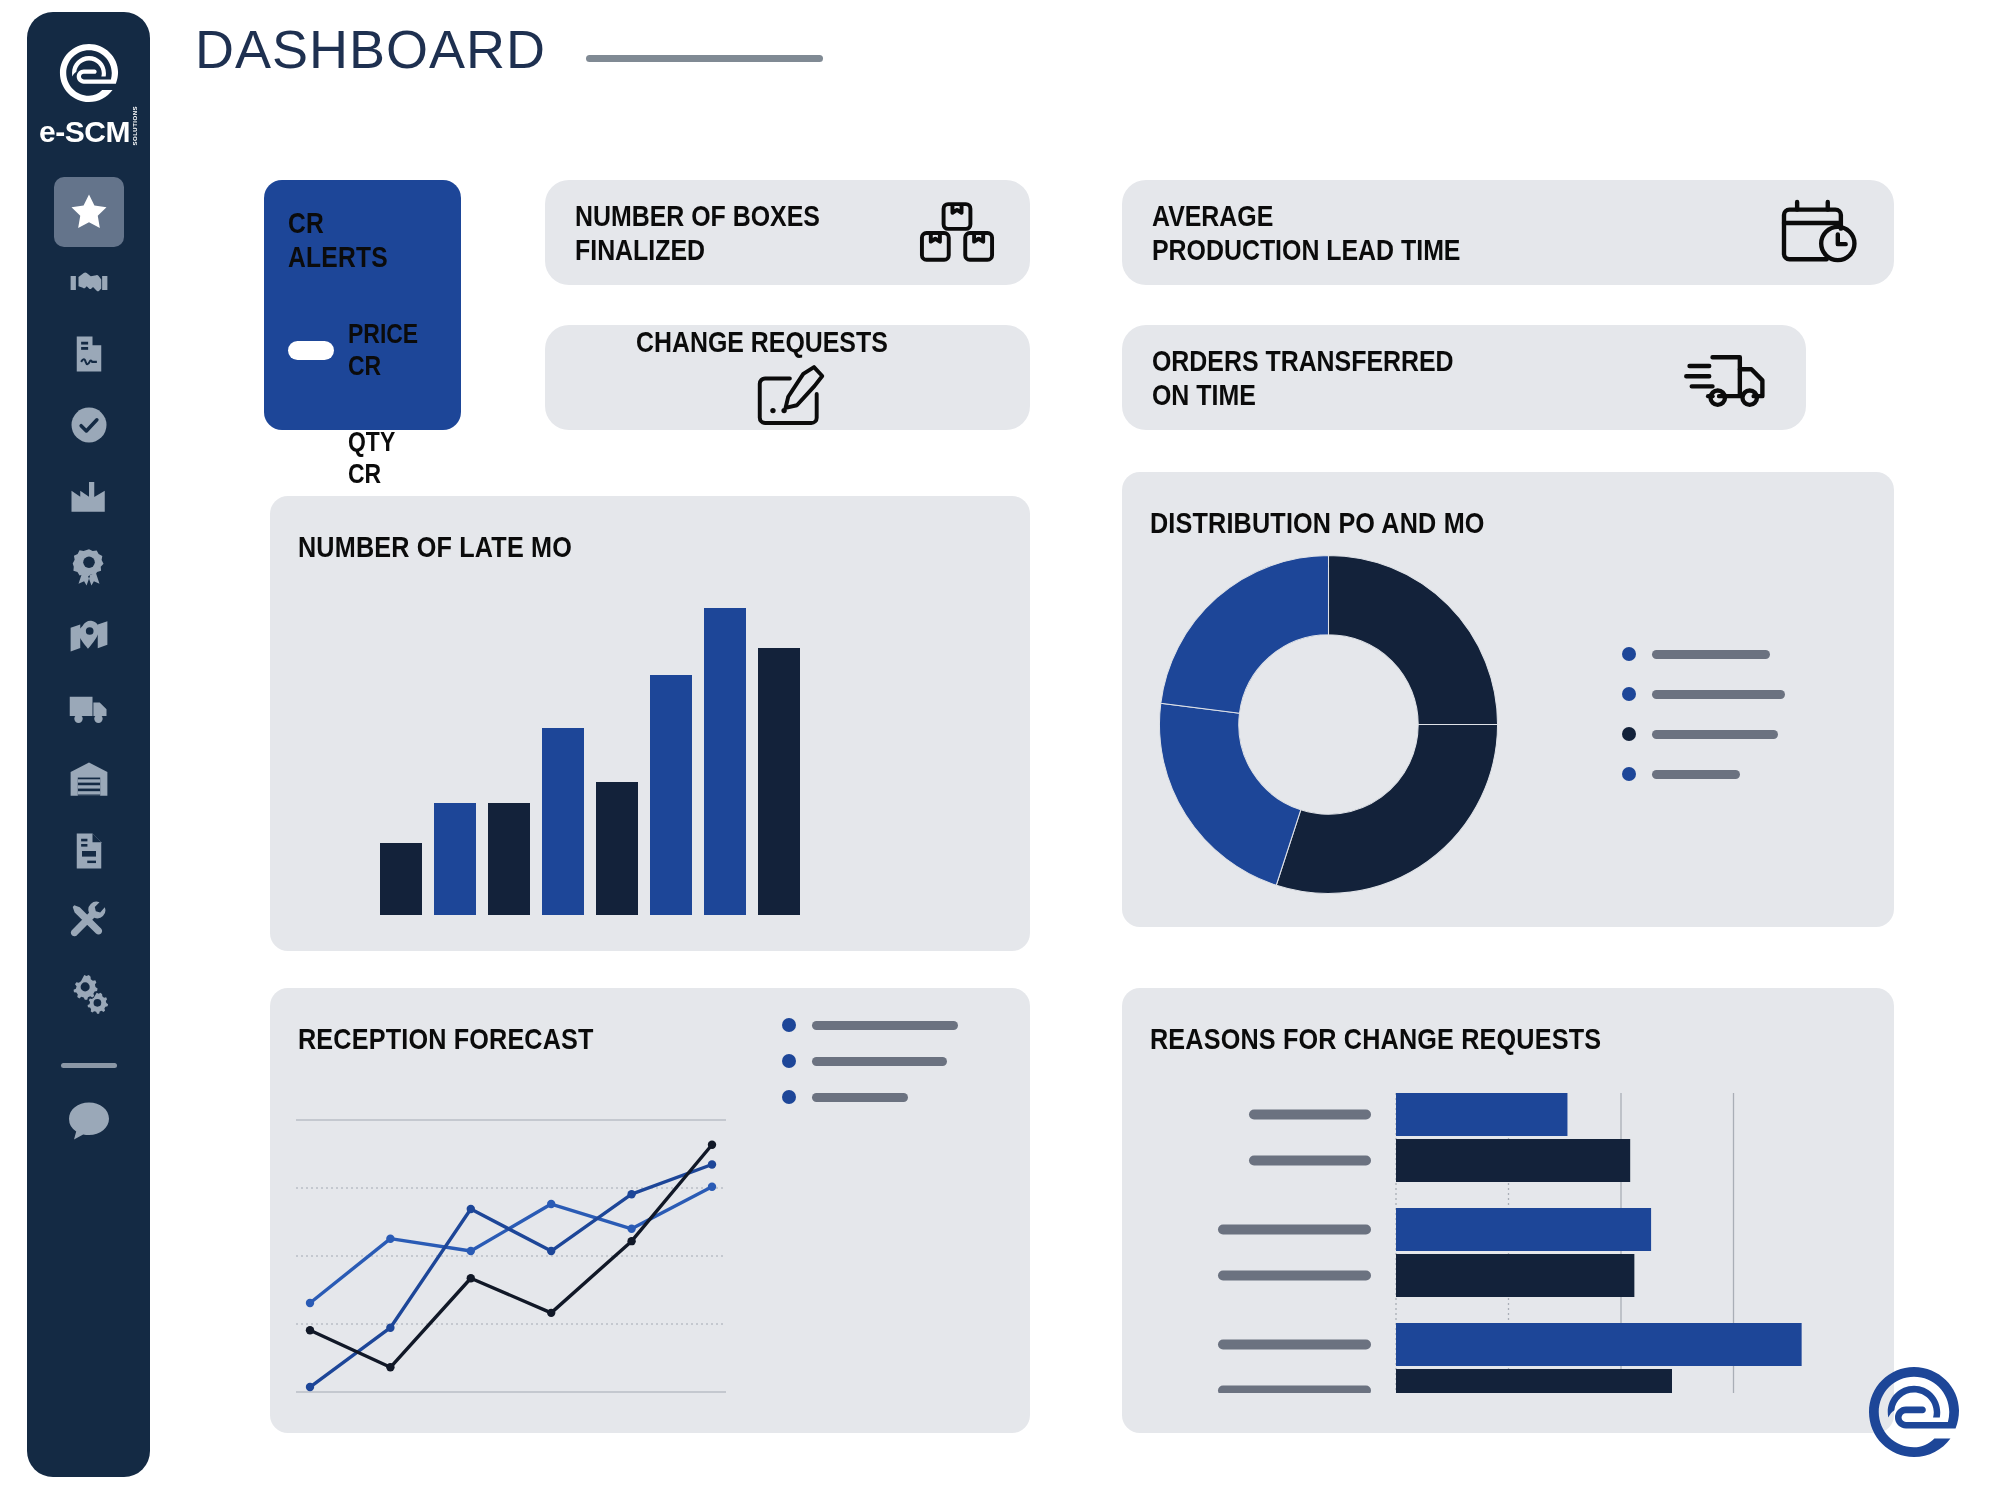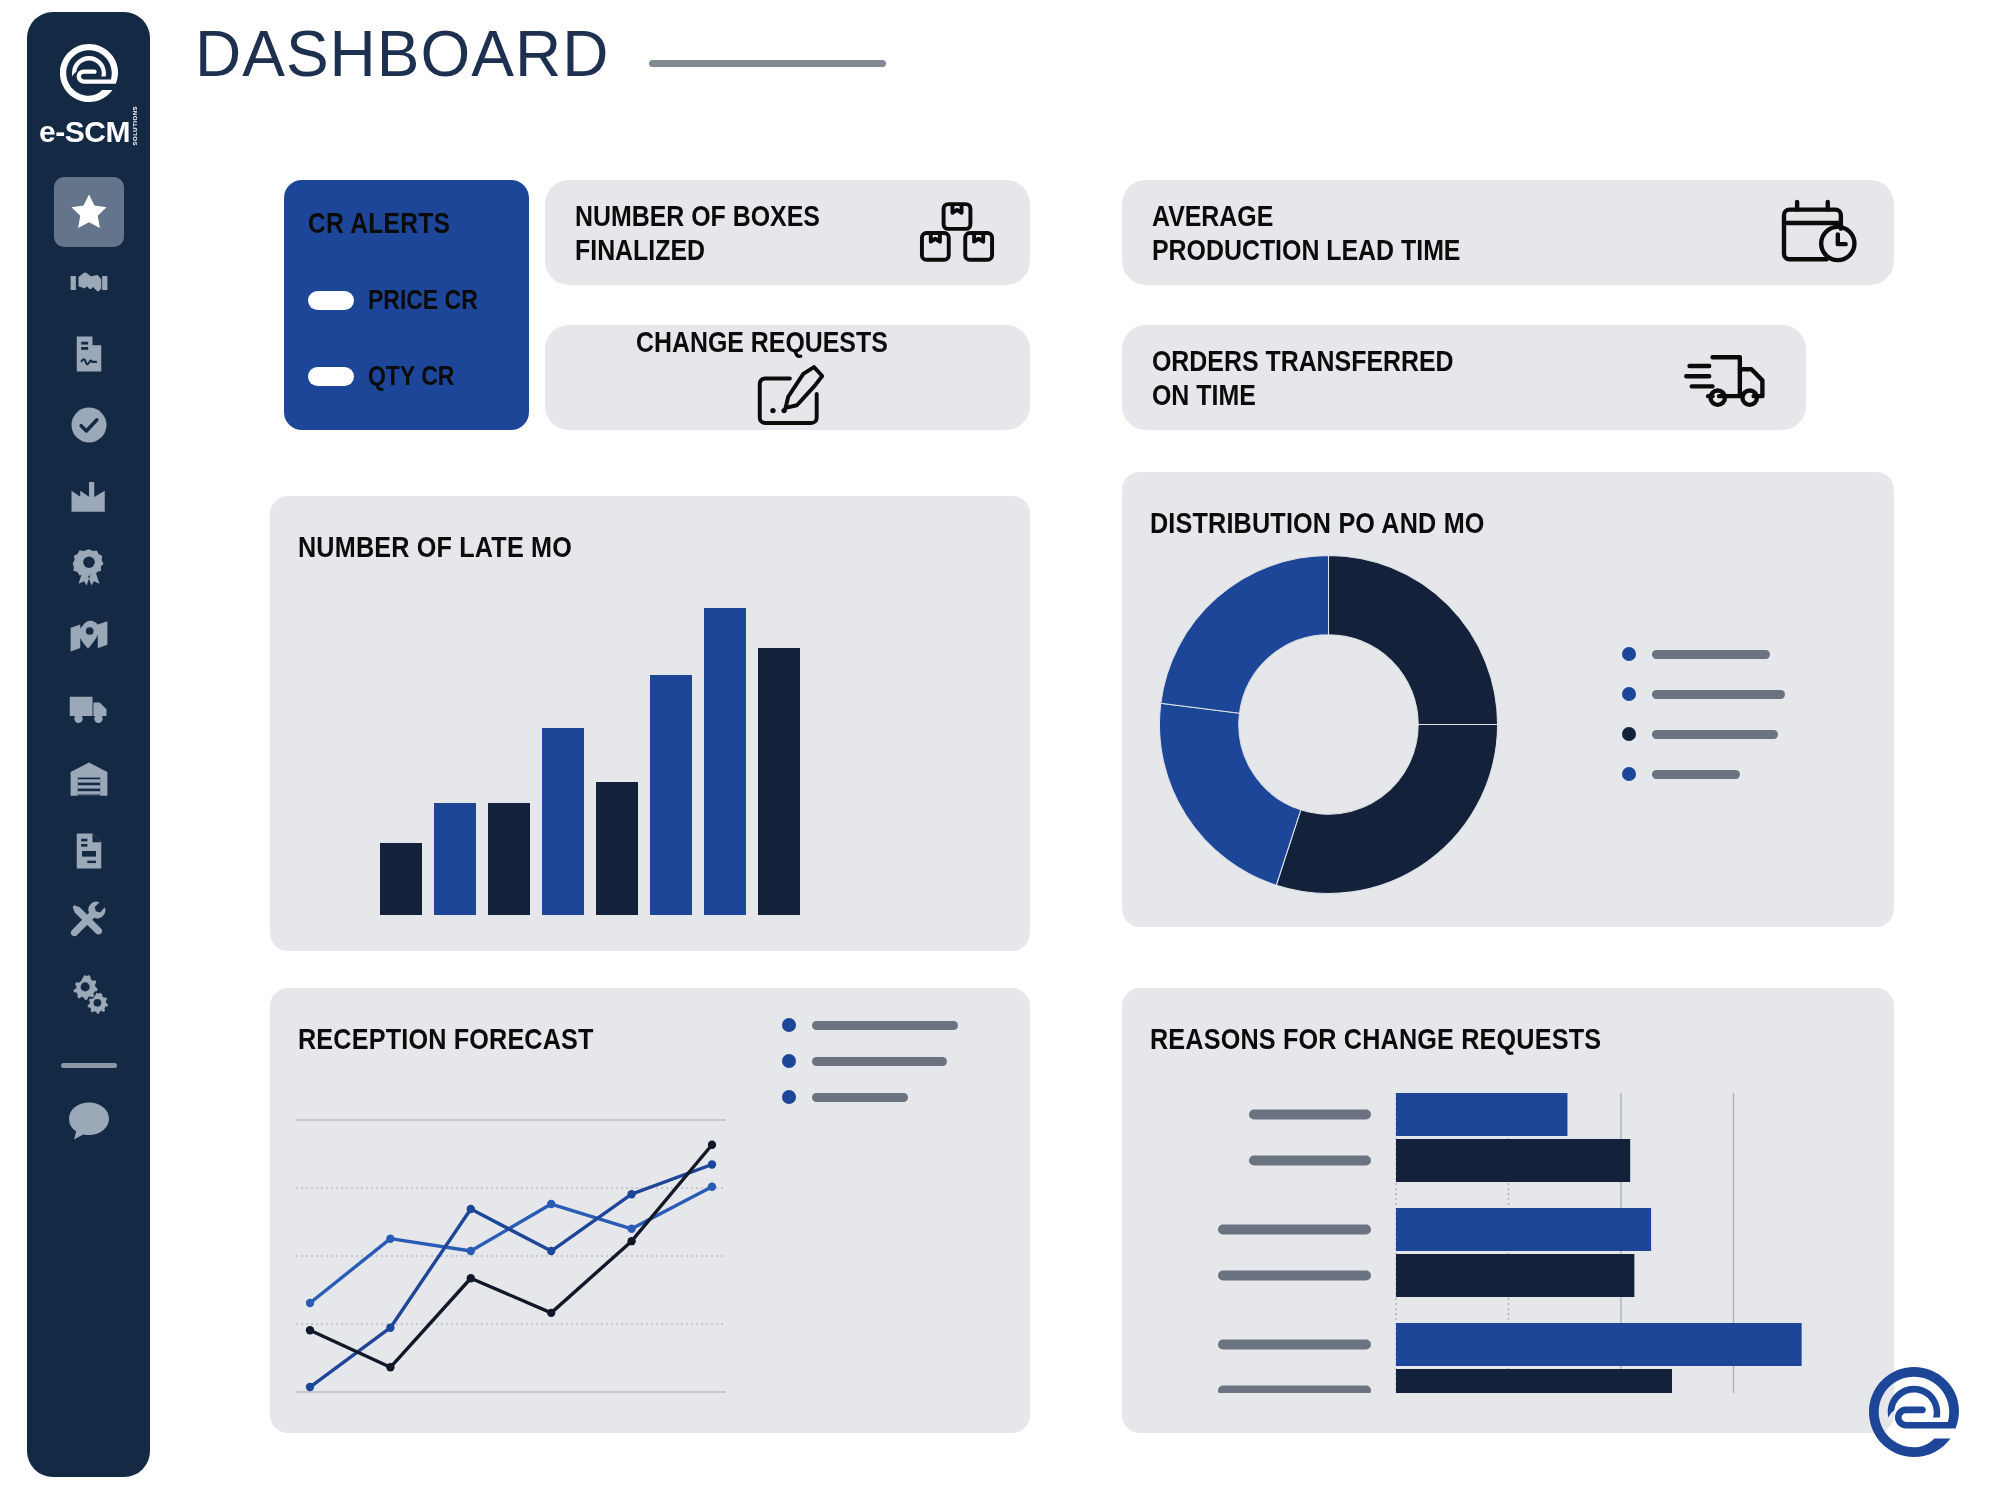--- a/index.html
+++ b/index.html
@@ -39,28 +39,28 @@
   .nav-item.active { background: #64748b; }
   .nav-item svg { width: 42px; height: 42px; fill: #9aa8b8; }
   .nav-item.active svg { fill: #ffffff; }
   .divider { width: 56px; height: 5px; background: #8b97a6; border-radius: 3px; margin: 34px 0 18px 0; }
   .chat-item { width: 70px; height: 70px; display: flex; align-items: center; justify-content: center; }
   .chat-item svg { width: 48px; height: 48px; fill: #9aa8b8; }
 
   
   .header { position: absolute; left: 195px; top: 22px; display: flex; align-items: center; }
   .header h1 {
-    font-size: 64px; font-weight: 400; color: #1e3050; letter-spacing: 1px;
+    font-size: 54px; font-weight: 400; color: #1e3050; letter-spacing: 1px;
     font-family: "Liberation Sans", sans-serif; line-height: 1;
   }
   .header-rule { width: 237px; height: 7px; background: #808a94; border-radius: 4px; margin-left: 40px; margin-top: 18px; }
 
   
   .cr-alerts {
-    position: absolute; left: 284px; top: 180px; width: 245px; height: 250px;
+    position: absolute; left: 264px; top: 180px; width: 197px; height: 250px;
     background: #1d4698; border-radius: 18px; padding: 26px 24px;
   }
   .cr-alerts .t {
     font-size: 30px; font-weight: 700; color: #0b0b0b; letter-spacing: 0.3px;
     transform: scaleX(0.82); transform-origin: left center;
   }
   .cr-row { display: flex; align-items: center; margin-top: 44px; }
   .pill { width: 46px; height: 19px; background: #fff; border-radius: 10px; flex: none; }
   .cr-row .lbl {
     font-size: 28px; font-weight: 700; color: #0b0b0b; margin-left: 14px;

